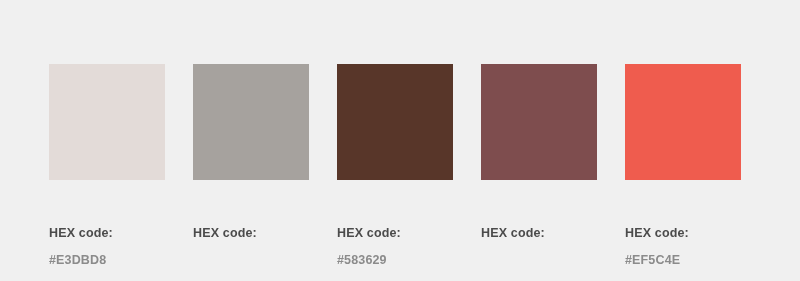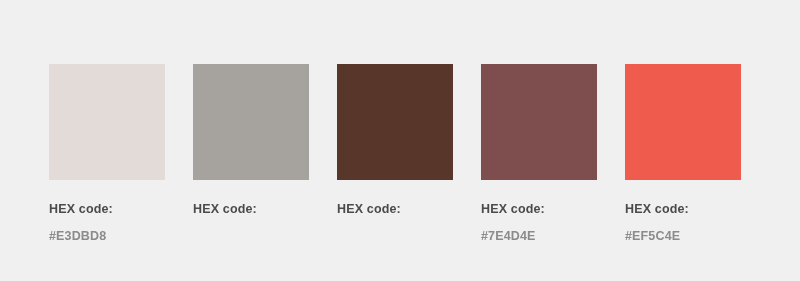--- a/index.html
+++ b/index.html
@@ -26,20 +26,21 @@
     flex-direction: row;
     align-items: flex-start;
     gap: 28px;
   }
   .swatch-cell {
     width: 116px;
     flex: 0 0 116px;
     display: flex;
     flex-direction: column;
     align-items: center;
+    gap: 24px;
   }
   .swatch-chip {
     width: 116px;
     height: 116px;
     display: block;
   }
   .swatch-caption {
     margin-top: 21px;
     width: 116px;
   }
@@ -81,28 +82,28 @@
       <div class="swatch-chip" style="background-color: rgb(166, 162, 158);"></div>
       <div class="swatch-caption">
         <span class="hex-label">HEX code:</span>
       </div>
     </div>
 
     <div class="swatch-cell">
       <div class="swatch-chip" style="background-color: rgb(88, 54, 41);"></div>
       <div class="swatch-caption">
         <span class="hex-label">HEX code:</span>
+        <span class="hex-value">#583629</span>
       </div>
     </div>
 
     <div class="swatch-cell">
       <div class="swatch-chip" style="background-color: rgb(126, 77, 78);"></div>
       <div class="swatch-caption">
         <span class="hex-label">HEX code:</span>
-        <span class="hex-value">#7E4D4E</span>
       </div>
     </div>
 
     <div class="swatch-cell">
       <div class="swatch-chip" style="background-color: rgb(239, 92, 78);"></div>
       <div class="swatch-caption">
         <span class="hex-label">HEX code:</span>
         <span class="hex-value">#EF5C4E</span>
       </div>
     </div>

